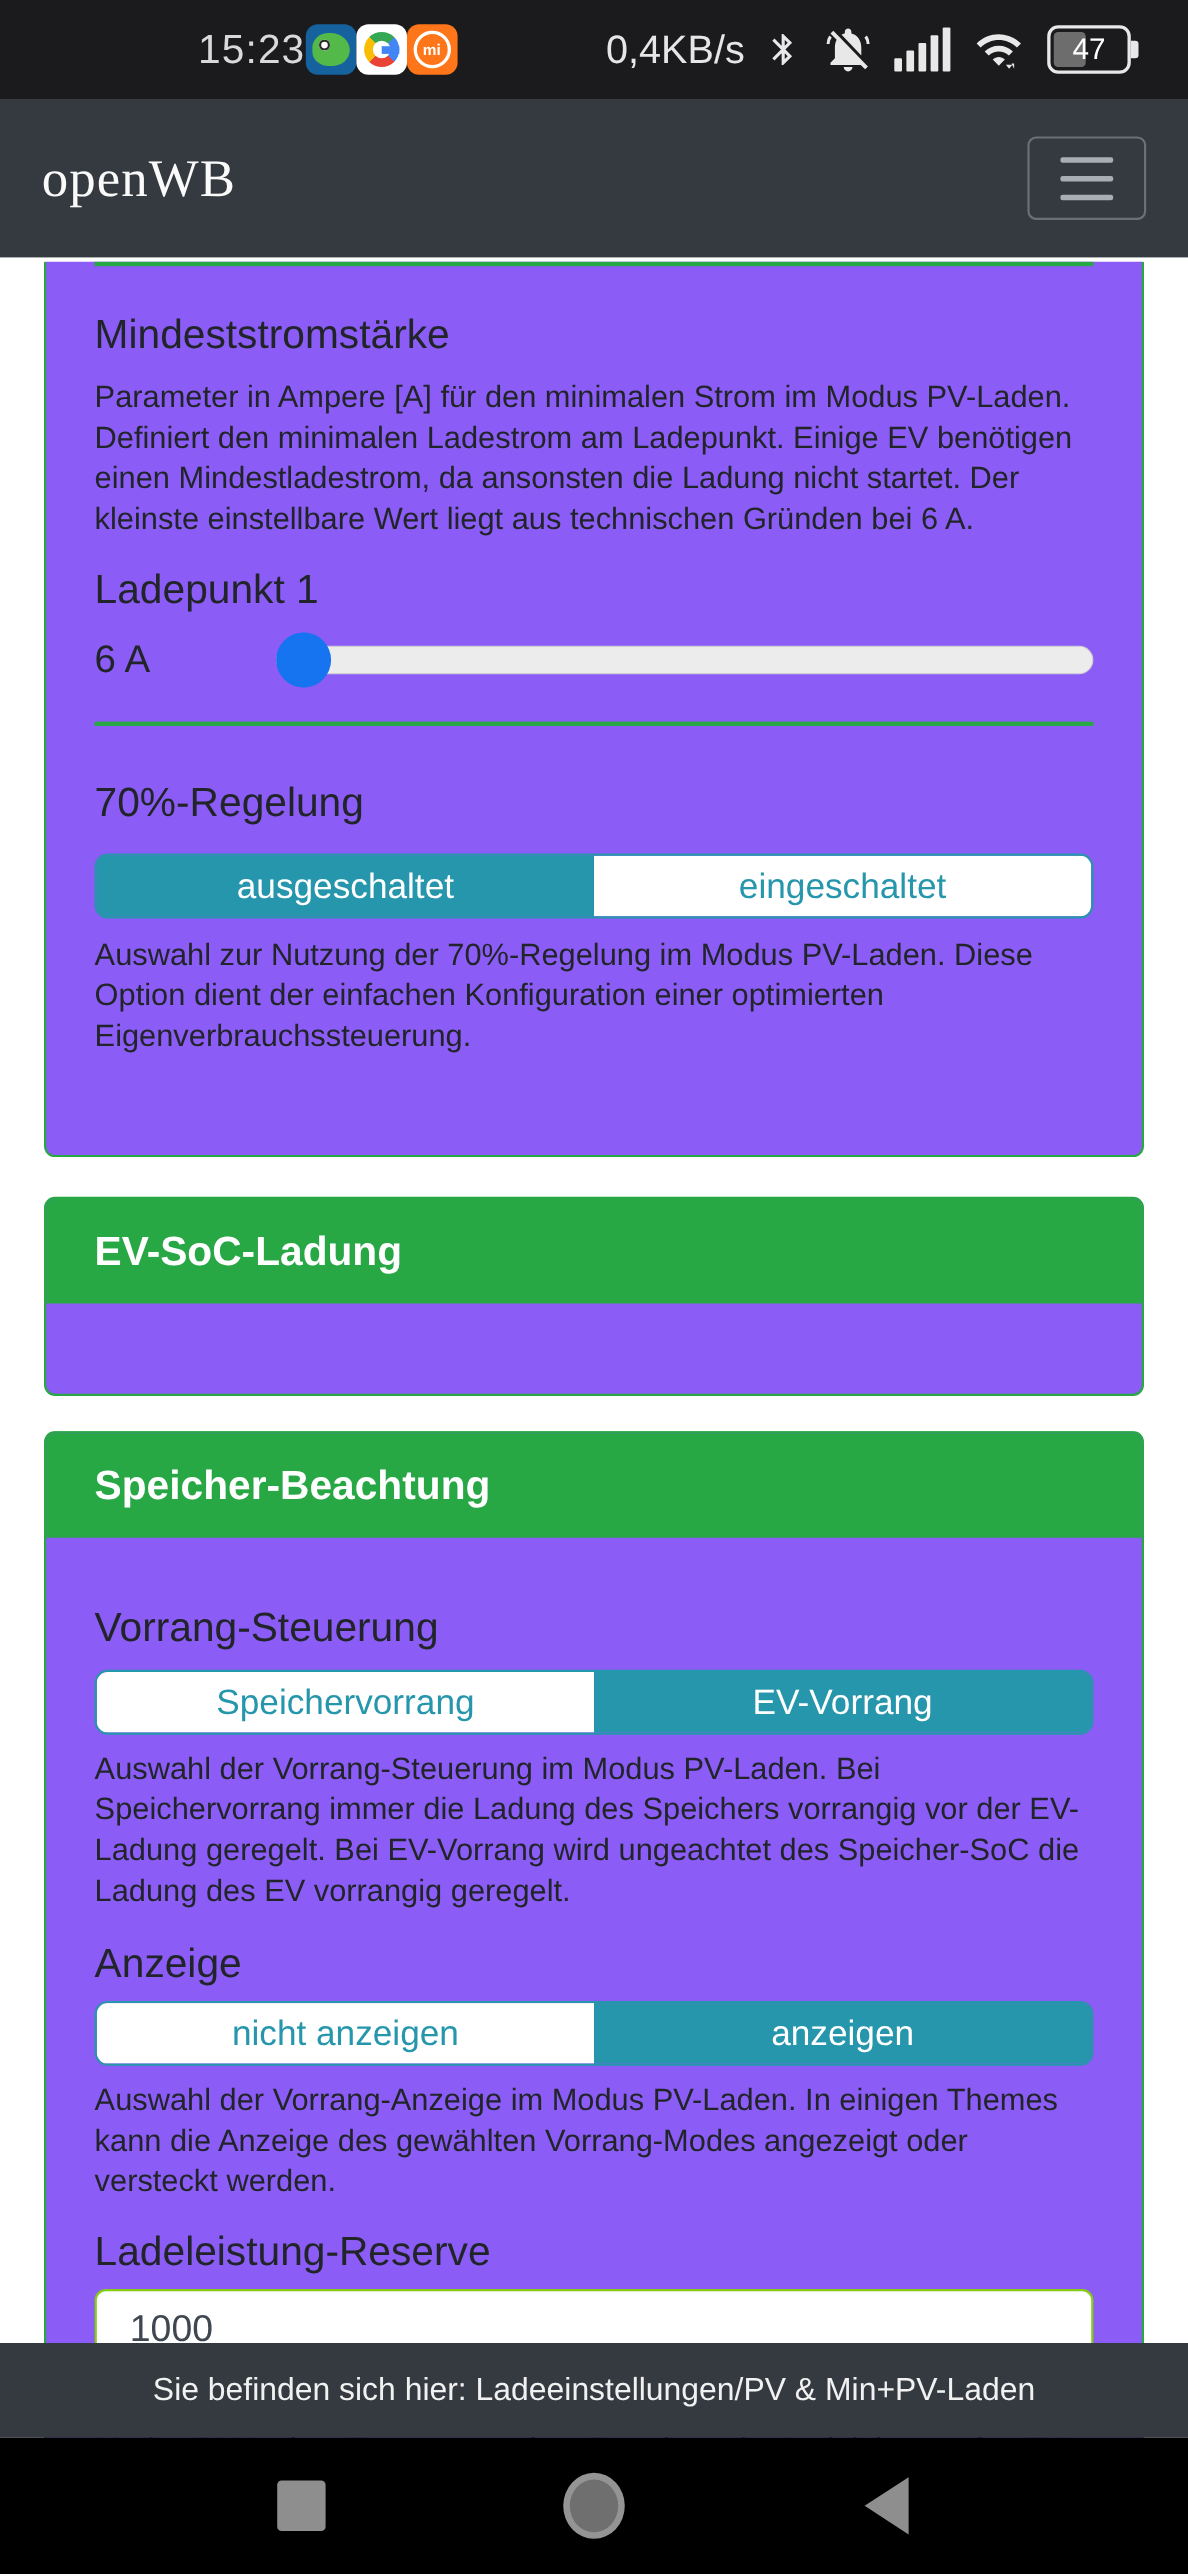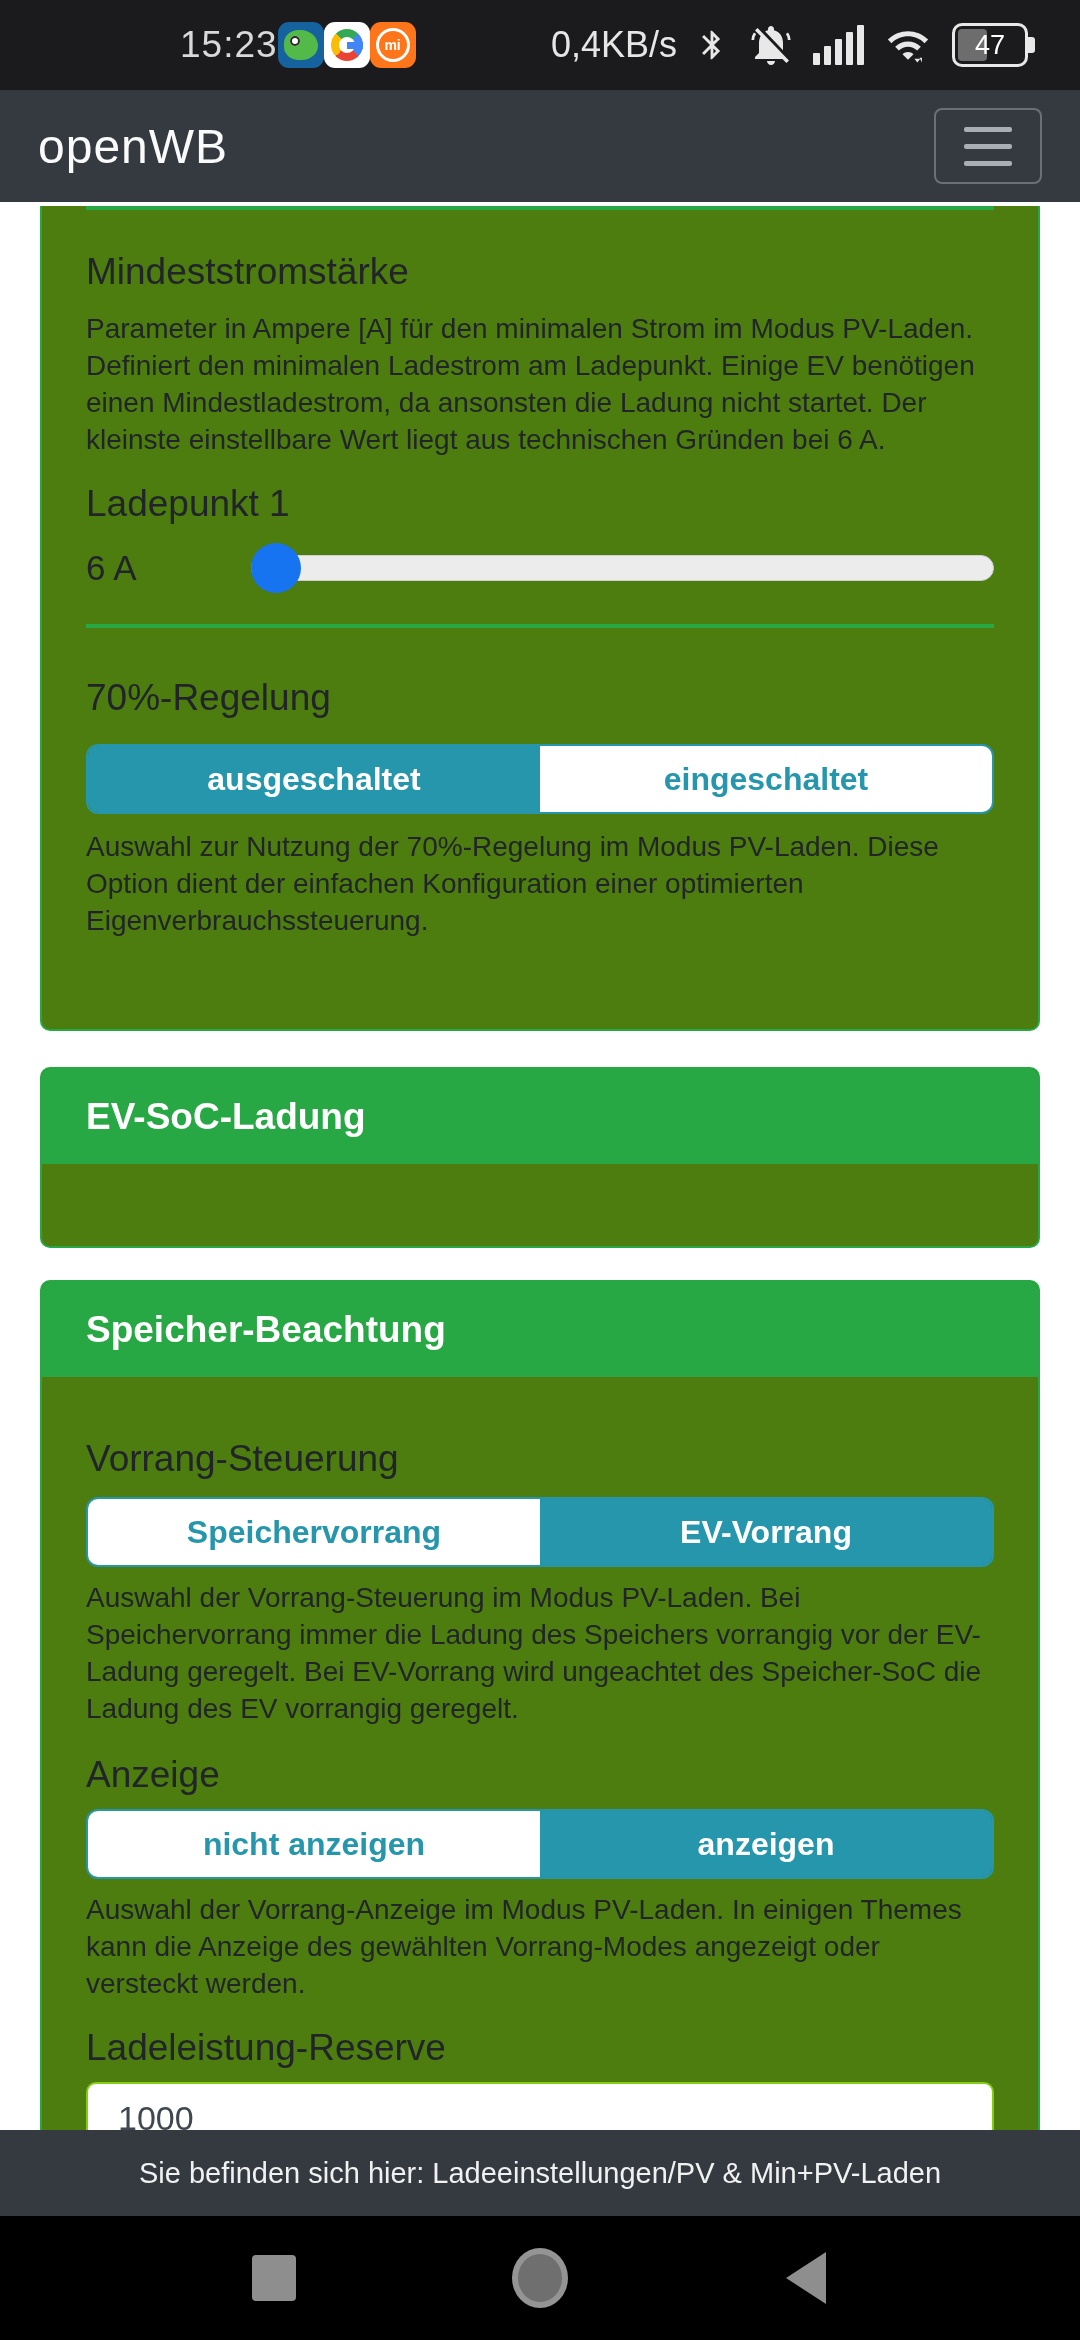--- a/index.html
+++ b/index.html
@@ -25,44 +25,44 @@
   .sb-speed{ font-size:36px; color:#e6e6e6; }
   .sb-svg{ display:block; }
   .signal{ display:flex; align-items:flex-end; gap:4px; height:40px; }
   .signal i{ display:block; width:7px; background:#e8e8e8; border-radius:1px; }
   .battery{ width:76px; height:44px; border:3px solid #e8e8e8; border-radius:10px; position:relative; display:flex; align-items:center; justify-content:center; }
   .battery::after{ content:""; position:absolute; right:-10px; width:7px; height:16px; background:#e8e8e8; border-radius:0 3px 3px 0; }
   .battery .fill{ position:absolute; left:3px; top:3px; bottom:3px; width:42%; background:#6d6d6d; border-radius:4px; }
   .battery .lvl{ position:relative; font-size:27px; color:#fff; }
 
   
-  .navbar{ height:112px; background:#343a40; display:flex; align-items:center; padding:16px 38px; }
+  .navbar{ height:144px; background:#343a40; display:flex; align-items:center; padding:16px 38px;font-family:Liberation Serif, serif; }
   .brand{ color:#fafafa; font-size:48px; font-weight:300; letter-spacing:1px; }
   .toggler{ margin-left:auto; width:108px; height:76px; border:2px solid #6a7076; border-radius:8px; background:transparent; display:flex; flex-direction:column; align-items:center; justify-content:center; gap:12px; cursor:pointer; }
   .toggler i{ display:block; width:48px; height:5px; background:#a9aeb3; border-radius:2px; }
 
   
   .content{ padding:0 40px; }
-  .card{ border:2px solid #28a745; border-radius:10px; background:#4d7c0f; }
+  .card{ border:2px solid #28a745; border-radius:10px; background:#8b5cf6; }
   .card-cut{ border-top:none; border-radius:0 0 10px 10px; }
   .card-pad{ padding:0 44px; }
   hr.green{ border:none; height:4px; background:#28a745; }
   .hr-top{ margin-top:4px; }
   h2.sec{ font-size:37px; font-weight:400; color:#212529; line-height:44px; }
   p.desc{ font-size:28px; line-height:37px; color:#212529; }
 
   
   .slider-row{ display:flex; align-items:center; height:56px; margin-top:14px; }
   .slider-val{ width:165px; font-size:35px; color:#212529; }
   .slider-track-wrap{ flex:1; position:relative; height:56px; }
   .slider-track{ position:absolute; left:0; right:0; top:15px; height:26px; background:#ececec; border:1px solid #cfcfcf; border-radius:14px; }
   .slider-thumb{ position:absolute; left:0px; top:3px; width:50px; height:50px; border-radius:50%; background:#1774f0; }
 
   
-  .toggle{ display:flex; width:100%; height:70px; border:2px solid #2596ab; border-radius:12px; overflow:hidden; margin-top:24px;font-weight:bold; }
+  .toggle{ display:flex; width:100%; height:59px; border:2px solid #2596ab; border-radius:12px; overflow:hidden; margin-top:24px; }
   .toggle .opt{ flex:1; display:flex; align-items:center; justify-content:center; font-size:32px; background:#fff; color:#2596ab; cursor:pointer; }
   .toggle .opt.active{ background:#2596ab; color:#fff; }
 
   
   .card-header{ background:#28a745; border-radius:8px 8px 0 0; height:95px; display:flex; align-items:center; padding:0 44px; }
   .card-header .title{ color:#fff; font-size:37px; font-weight:700; }
 
   .reserve-input{ width:100%; height:73px; border:2px solid #84cc16; border-radius:10px; font-size:34px; color:#3f4750; padding:0 30px; margin-top:12px; font-family:inherit; background:#fff; }
 
   

